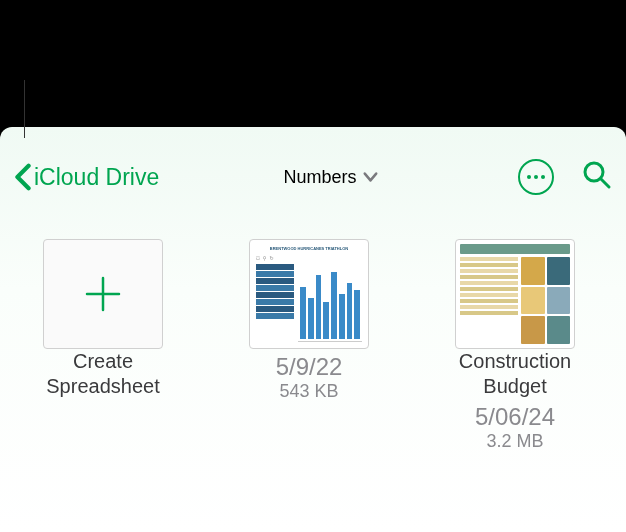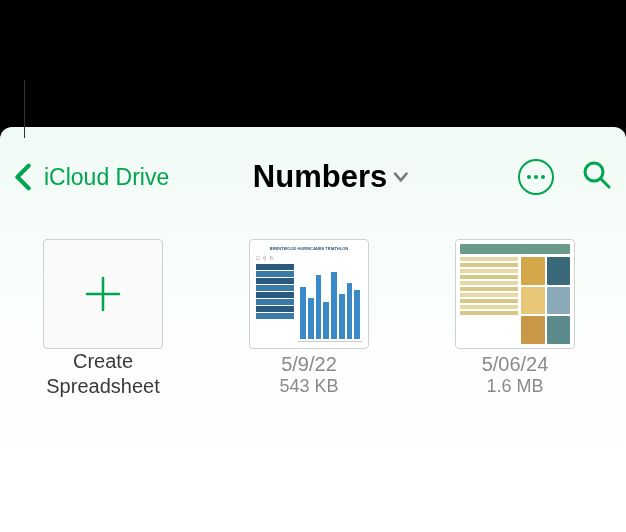--- a/index.html
+++ b/index.html
@@ -42,43 +42,43 @@
       align-items: center;
       padding: 0 14px;
       height: 44px;
       position: relative;
     }
     .back-btn {
       display: flex;
       align-items: center;
       color: #00a550;
       cursor: pointer;
-      gap: 12px;
+      gap: 2px;
     }
     .back-btn svg {
       width: 18px;
       height: 28px;
     }
     .back-label {
       font-size: 23px;
       color: #00a550;
       font-weight: 400;
     }
     .title-wrap {
       position: absolute;
       left: 50%;
       transform: translateX(-50%);
       display: flex;
       align-items: center;
       gap: 6px;
       cursor: pointer;
     }
     .title-text {
-      font-size: 31px;
-      font-weight: 700;
+      font-size: 18px;
+      font-weight: 400;
       color: #000;
       margin-left: 36px;
     }
     .title-wrap svg {
       width: 16px;
       height: 12px;
     }
     .right-actions {
       margin-left: auto;
       display: flex;
@@ -145,21 +145,21 @@
     .item-label {
       margin-top: 0;
       font-size: 20px;
       color: #3a3a3c;
       text-align: center;
       line-height: 1.25;
       font-weight: 400;
     }
     .item-date {
       margin-top: 4px;
-      font-size: 20px;
+      font-size: 24px;
       color: #8a8a8e;
       text-align: right;
     }
     .item-size {
       font-size: 18px;
       color: #8a8a8e;
       text-align: center;
     }
     
     .chart-thumb {
@@ -364,18 +364,19 @@
               <div style="background:#d4a84a"></div>
               <div style="background:#3a6a7a"></div>
               <div style="background:#e8c878"></div>
               <div style="background:#8aaaba"></div>
               <div style="background:#c89848"></div>
               <div style="background:#5a8a8a"></div>
             </div>
           </div>
         </div>
       </div>
+      <div class="item-label">Construction Budget</div>
       <div class="item-date">5/06/24</div>
-      <div class="item-size">1.6 MB</div>
+      <div class="item-size">3.2 MB</div>
     </div>
 
   </div>
 </div>
 
 </body></html>

